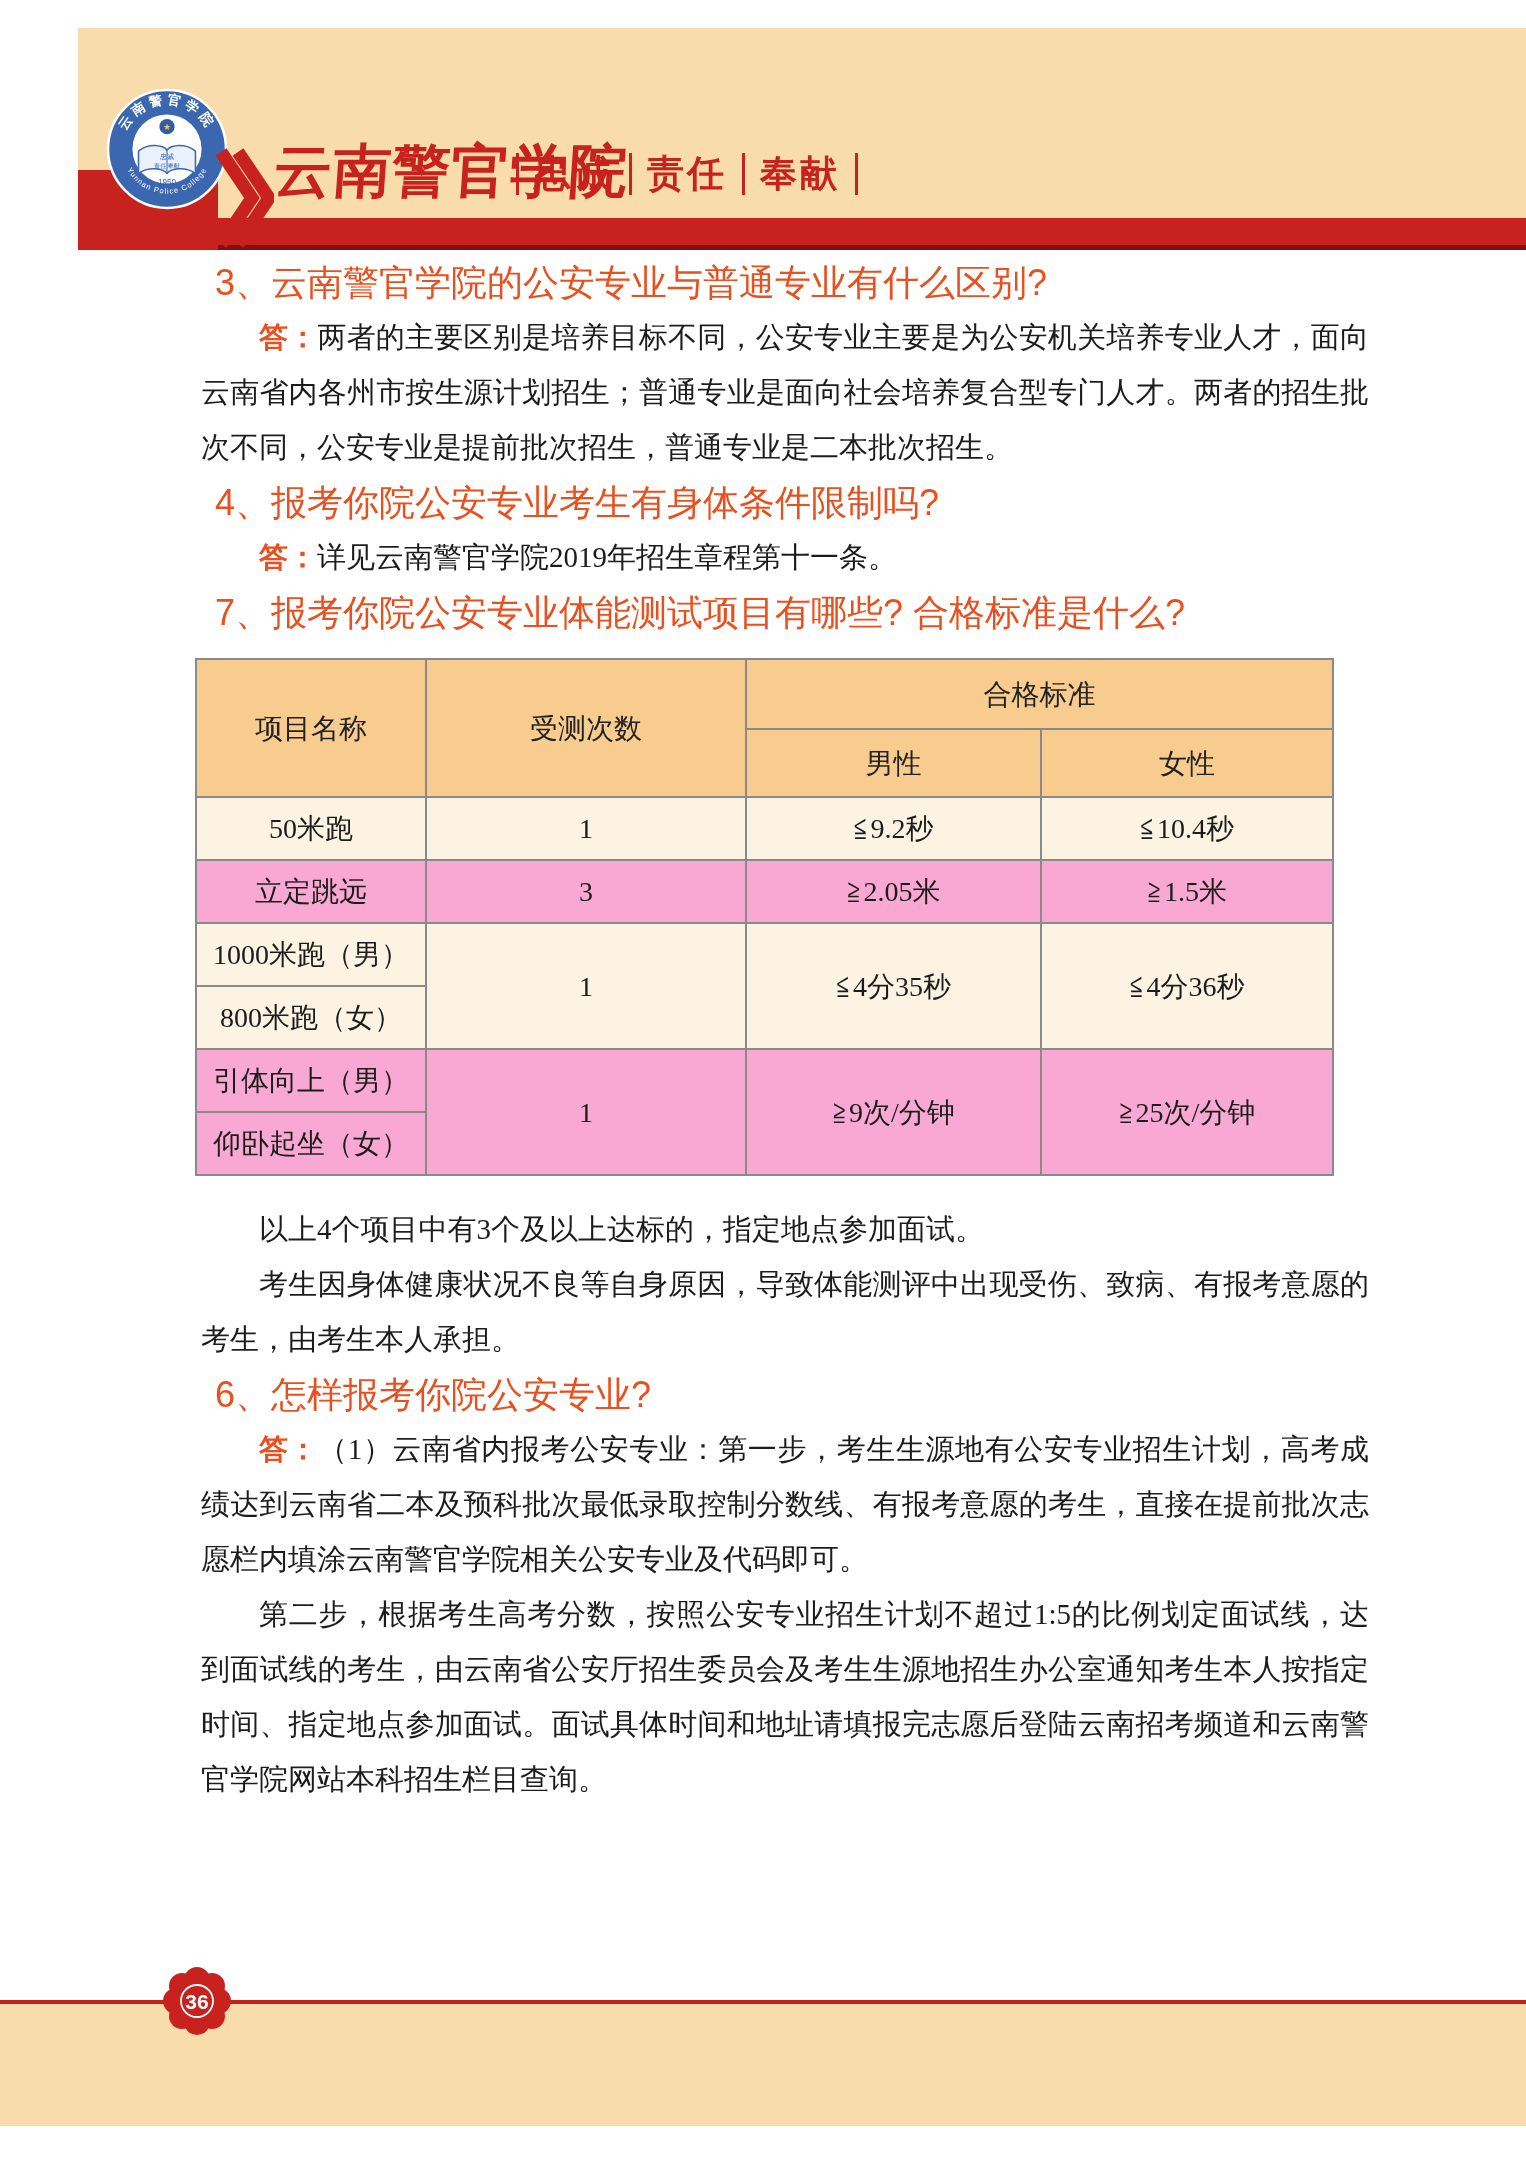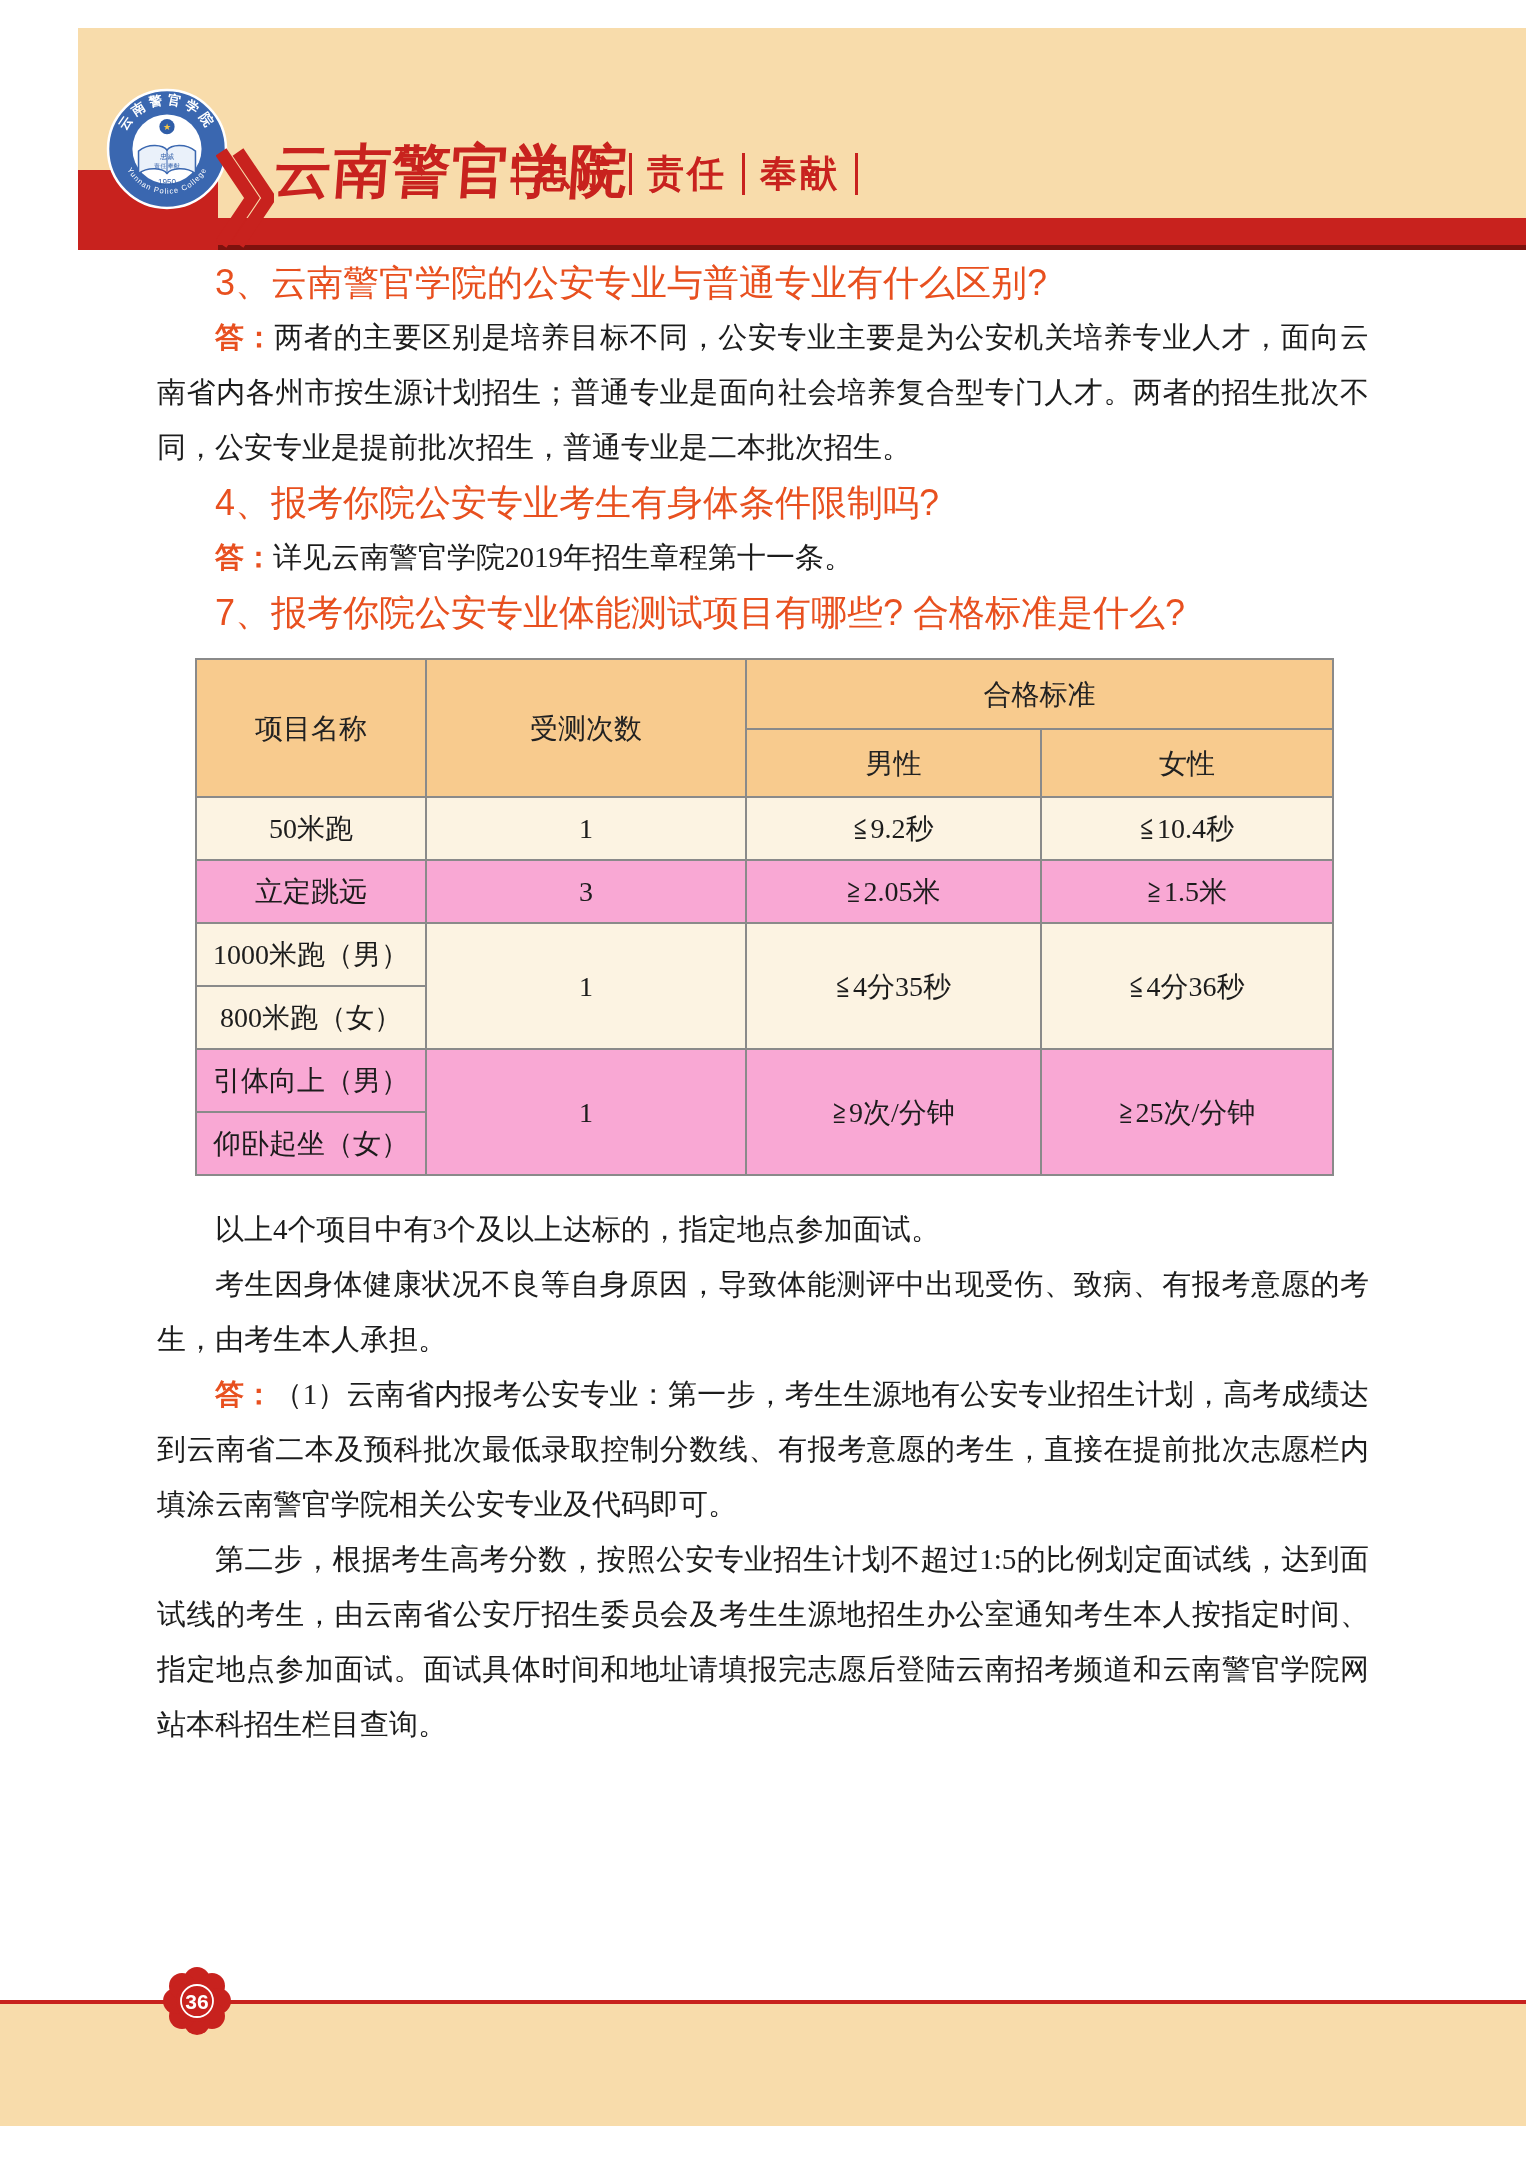--- a/index.html
+++ b/index.html
@@ -32,21 +32,21 @@
 
   
   .content {
     position:absolute; left:157px; top:255px; width:1212px;
     font-size:29px; line-height:55px; text-align:justify;
   }
   .q {
     font-family:"Liberation Sans", sans-serif; font-weight:normal;
     font-size:36px; color:#E8501F; text-indent:58px; line-height:55px;
   }
-  .a { text-indent:58px; }
+  .a { text-indent:58px;margin-left:44px; }
   .ans-prefix { color:#E8501F; font-weight:bold; }
 
   
   table.fit-table {
     width:1137px; margin:18px 0 26px 38px;
     border-collapse:collapse; table-layout:fixed;
     font-size:28px; text-align:center;
   }
   .fit-table th, .fit-table td {
     border:2px solid #8a8a8a; vertical-align:middle; padding:0; font-weight:normal;margin-top:16px;
@@ -178,20 +178,21 @@
         </tr>
         <tr class="row-green">
           <td>仰卧起坐（女）</td>
         </tr>
       </tbody>
     </table>
 
     <p class="a">以上4个项目中有3个及以上达标的，指定地点参加面试。</p>
     <p class="a">考生因身体健康状况不良等自身原因，导致体能测评中出现受伤、致病、有报考意愿的考生，由考生本人承担。</p>
 
+    <p class="q">6、怎样报考你院公安专业?</p>
     <p class="a"><span class="ans-prefix">答：</span><span>（1）云南省内报考公安专业：第一步，考生生源地有公安专业招生计划，高考成绩达到云南省二本及预科批次最低录取控制分数线、有报考意愿的考生，直接在提前批次志愿栏内填涂云南警官学院相关公安专业及代码即可。</span></p>
     <p class="a">第二步，根据考生高考分数，按照公安专业招生计划不超过1:5的比例划定面试线，达到面试线的考生，由云南省公安厅招生委员会及考生生源地招生办公室通知考生本人按指定时间、指定地点参加面试。面试具体时间和地址请填报完志愿后登陆云南招考频道和云南警官学院网站本科招生栏目查询。</p>
 
   </div>
 
   <div class="footer-line"></div>
   <div class="footer-band"></div>
   <div class="medallion">
     <svg viewBox="0 0 70 70" width="70" height="70">
       <g fill="#C8221E">

